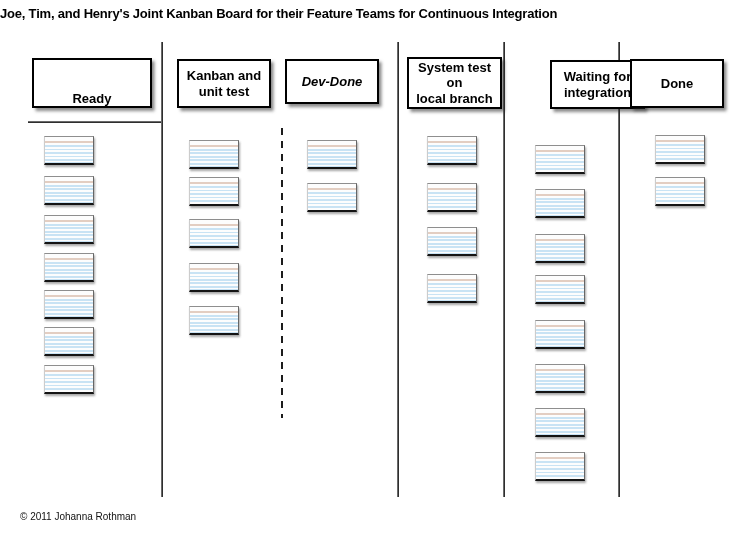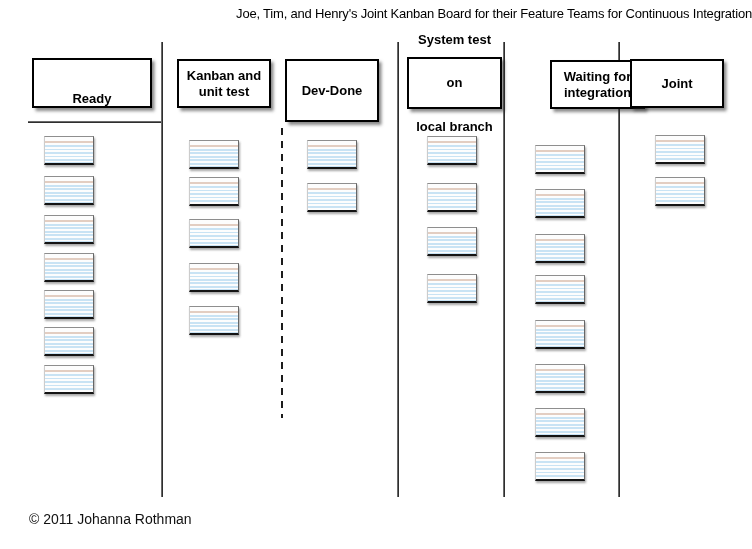--- a/index.html
+++ b/index.html
@@ -6,22 +6,22 @@
   .canvas{
     position:relative;
     width:752px;height:549px;
     background:#ffffff;
     font-family:"Liberation Sans",sans-serif;
     overflow:hidden;
     color:#000;
   }
   .title{
     position:absolute;top:6px;left:0;right:0;
-    text-align:right;
-    font-weight:normal;
+    text-align:left;
+    font-weight:bold;
     font-size:13px;
     letter-spacing:-0.2px;
   }
   .header{
     position:absolute;
     box-sizing:border-box;
     background:#ffffff;
     border:2px solid #000000;
     box-shadow:2.5px 3px 3px rgba(40,40,40,0.55);
     display:flex;flex-direction:column;
@@ -50,22 +50,22 @@
     background-repeat:no-repeat,no-repeat;
     background-position:0 4px,0 8px;
     background-size:100% 2px,100% 18px;
     border-top:1px solid #8e8e8e;
     border-left:1px solid #cccccc;
     border-right:1px solid #666666;
     border-bottom:2px solid var(--card-border,#141414);
     box-shadow:1px 1.5px 2px rgba(60,60,60,0.45);
   }
   .copyright{
-    position:absolute;left:29px;top:511px;
-    font-size:14px;font-weight:normal;color:#111;
+    position:absolute;left:20px;top:511px;
+    font-size:10px;font-weight:normal;color:#111;
   }
 </style>
 </head>
 <body>
 
 <div class="canvas">
   <div class="title">Joe, Tim, and Henry's Joint Kanban Board for their Feature Teams for Continuous Integration</div>
   <div id="board-root">
       <div class="vline" style="left: 161px; top: 42px; height: 455px;"></div>
       <div class="vline dashed" style="left: 281px; top: 128px; height: 290px;"></div>
@@ -85,26 +85,26 @@
       <div class="card" style="left: 44px; top: 365px; width: 50px; height: 29px;"></div>
       <div class="header" style="left: 177px; top: 59px; width: 94px; height: 49px;">
         <div>Kanban and</div>
         <div>unit test</div>
       </div>
       <div class="card" style="left: 189px; top: 140px; width: 50px; height: 29px;"></div>
       <div class="card" style="left: 189px; top: 177px; width: 50px; height: 29px;"></div>
       <div class="card" style="left: 189px; top: 219px; width: 50px; height: 29px;"></div>
       <div class="card" style="left: 189px; top: 263px; width: 50px; height: 29px;"></div>
       <div class="card" style="left: 189px; top: 306px; width: 50px; height: 29px;"></div>
-      <div class="header" style="left: 285px; top: 59px; width: 94px; height: 63px;">
+      <div class="header" style="left: 285px; top: 59px; width: 94px; height: 45px; font-style: italic;">
         <div>Dev-Done</div>
       </div>
       <div class="card" style="left: 307px; top: 140px; width: 50px; height: 29px;"></div>
       <div class="card" style="left: 307px; top: 183px; width: 50px; height: 29px;"></div>
-      <div class="header" style="left: 407px; top: 57px; width: 95px; height: 52px; gap: 28px;">
+      <div class="header" style="left: 407px; top: 57px; width: 95px; height: 52px;">
         <div>System test</div>
         <div>on</div>
         <div>local branch</div>
       </div>
       <div class="card" style="left: 427px; top: 136px; width: 50px; height: 29px;"></div>
       <div class="card" style="left: 427px; top: 183px; width: 50px; height: 29px;"></div>
       <div class="card" style="left: 427px; top: 227px; width: 50px; height: 29px;"></div>
       <div class="card" style="left: 427px; top: 274px; width: 50px; height: 29px;"></div>
       <div class="header" style="left: 512px; top: 60px; width: 95px; height: 49px; margin-left: 38px;">
         <div>Waiting for</div>
@@ -112,19 +112,19 @@
       </div>
       <div class="card" style="left: 535px; top: 145px; width: 50px; height: 29px;"></div>
       <div class="card" style="left: 535px; top: 189px; width: 50px; height: 29px;"></div>
       <div class="card" style="left: 535px; top: 234px; width: 50px; height: 29px;"></div>
       <div class="card" style="left: 535px; top: 275px; width: 50px; height: 29px;"></div>
       <div class="card" style="left: 535px; top: 320px; width: 50px; height: 29px;"></div>
       <div class="card" style="left: 535px; top: 364px; width: 50px; height: 29px;"></div>
       <div class="card" style="left: 535px; top: 408px; width: 50px; height: 29px;"></div>
       <div class="card" style="left: 535px; top: 452px; width: 50px; height: 29px;"></div>
       <div class="header" style="left: 630px; top: 59px; width: 94px; height: 49px;">
-        <div>Joint</div>
+        <div>Done</div>
       </div>
       <div class="card" style="left: 655px; top: 135px; width: 50px; height: 29px;"></div>
       <div class="card" style="left: 655px; top: 177px; width: 50px; height: 29px;"></div>
     </div>
   <div class="copyright">© 2011 Johanna Rothman</div>
 </div>
 
 </body></html>

